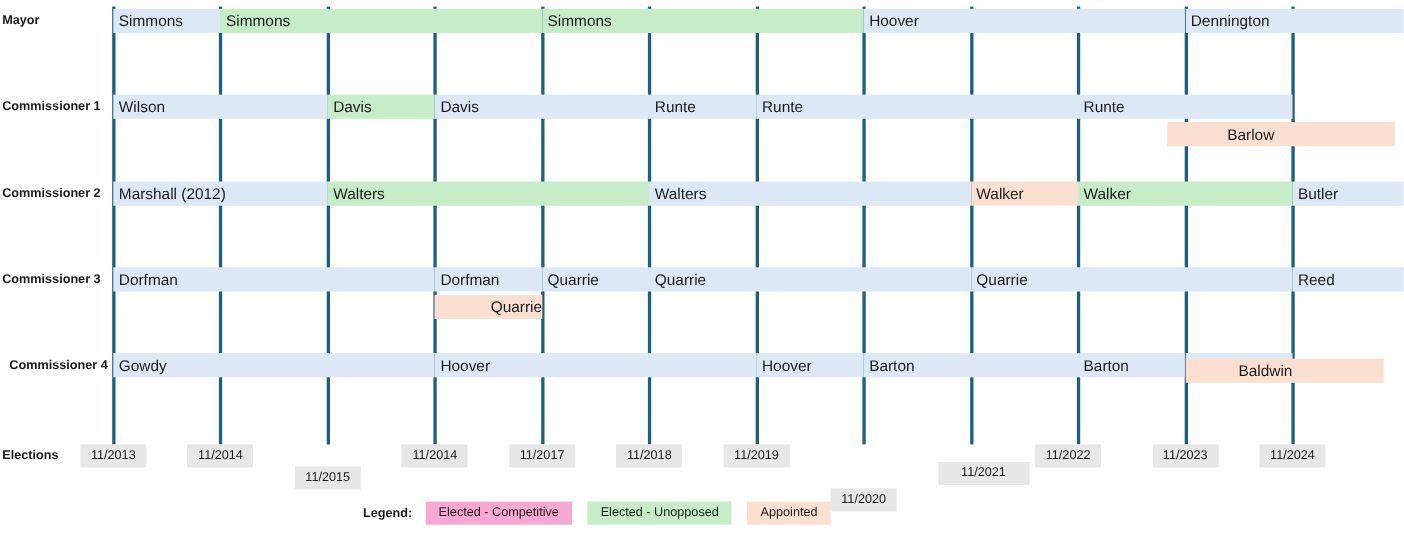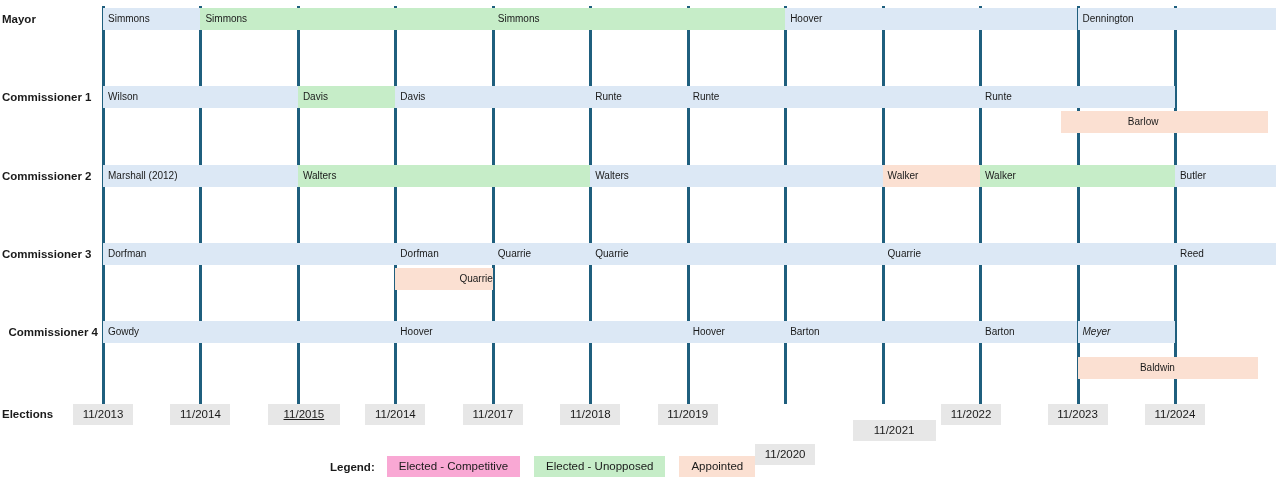--- a/index.html
+++ b/index.html
@@ -44,21 +44,21 @@
     top: 6px;
     width: 3px;
     background: #1f5f7e;
   }
 
   
   .bar {
     position: absolute;
     height: 22px;
     box-sizing: border-box;
-    font-size: 10px;
+    font-size: 14px;
     line-height: 22px;
     color: #1a1a1a;
     white-space: nowrap;
     overflow: hidden;
   }
   .bar .bar-text {
     display: block;
     padding-left: 5px;
   }
   .bar.align-right .bar-text {
@@ -218,27 +218,27 @@
     </div>
     <div class="bar competitive" style="left: 785.15px; width: 194.9px; top: 321px;">
       <span class="bar-text">Barton</span>
     </div>
     <div class="bar competitive" style="left: 980.05px; width: 97.45px; top: 321px;">
       <span class="bar-text">Barton</span>
     </div>
     <div class="bar competitive" style="left: 1077.5px; width: 97.45px; top: 321px; font-style: italic;">
       <span class="bar-text">Meyer</span>
     </div>
-    <div class="bar appointed align-right" style="left: 1077.5px; width: 180px; top: 357px;">
+    <div class="bar appointed align-right" style="left: 1077.5px; width: 180px; top: 326px;">
       <span class="bar-text" style="width: 97.45px;">Baldwin</span>
     </div>
     <div class="row-label" style="top: 404px; line-height: 21px;">Elections</div>
     <div class="tick-label" style="left: 73px; width: 60px; top: 404px;">11/2013</div>
     <div class="tick-label" style="left: 170.45px; width: 60px; top: 404px;">11/2014</div>
-    <div class="tick-label" style="left: 267.9px; width: 72px; top: 404px; text-decoration: underline;">11/2015</div>
+    <div class="tick-label" style="left: 267.9px; width: 60px; top: 424px;">11/2015</div>
     <div class="tick-label" style="left: 365.35px; width: 60px; top: 404px;">11/2014</div>
     <div class="tick-label" style="left: 462.8px; width: 60px; top: 404px;">11/2017</div>
     <div class="tick-label" style="left: 560.25px; width: 60px; top: 404px;">11/2018</div>
     <div class="tick-label" style="left: 657.7px; width: 60px; top: 404px;">11/2019</div>
     <div class="tick-label" style="left: 755.15px; width: 60px; top: 404px; margin-top: 40px;">11/2020</div>
     <div class="tick-label" style="left: 852.6px; width: 83px; top: 420px;">11/2021</div>
     <div class="tick-label" style="left: 941px; width: 60px; top: 404px;">11/2022</div>
     <div class="tick-label" style="left: 1047.5px; width: 60px; top: 404px;">11/2023</div>
     <div class="tick-label" style="left: 1144.95px; width: 60px; top: 404px;">11/2024</div>
     <div class="legend">

